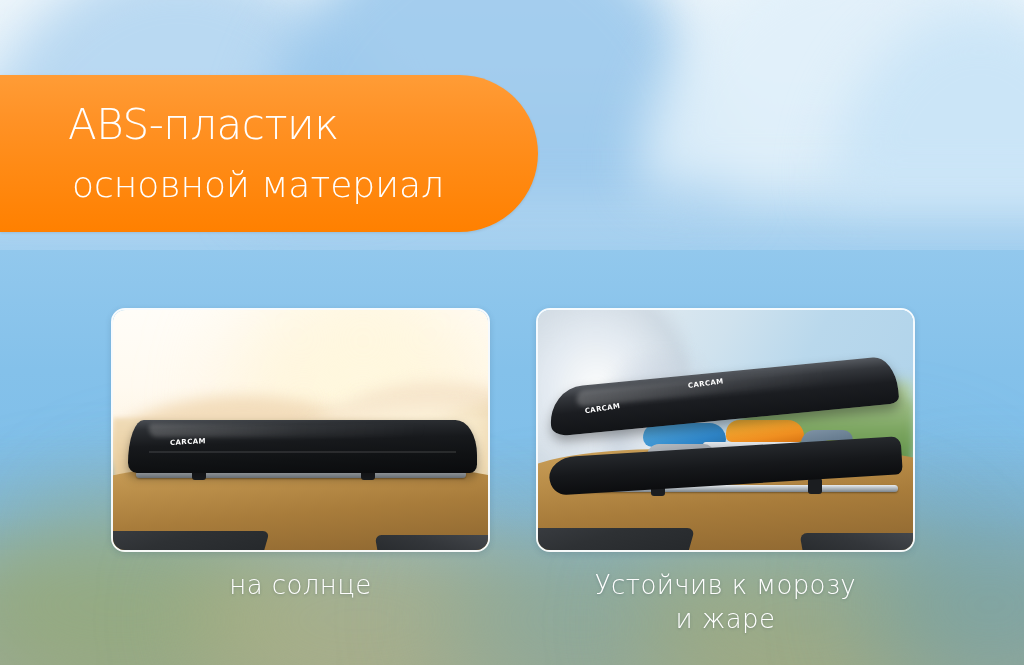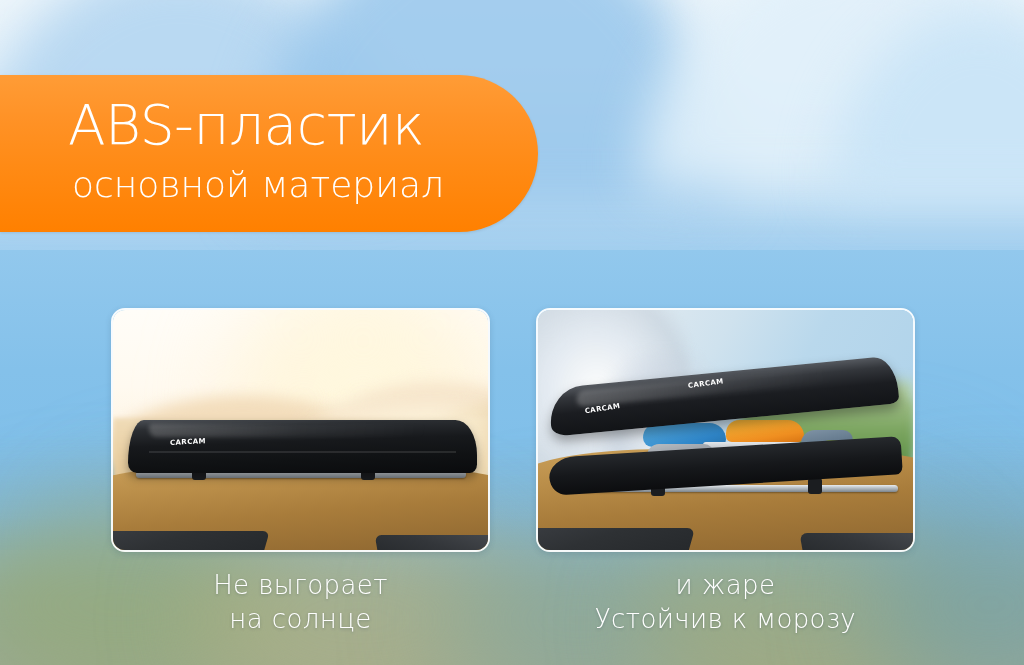--- a/index.html
+++ b/index.html
@@ -44,21 +44,21 @@
   
   #banner {
     position:absolute; left:0; top:75px; width:538px; height:157px;
     background:linear-gradient(180deg,#ff9c36 0%,#ff9226 28%,#ff8a14 60%,#ff8000 100%);
     border-radius:0 80px 80px 0;
     box-shadow:0 1px 3px rgba(0,0,0,0.10);
     z-index:5;
   }
   #banner .title {
     position:absolute; left:68px; top:15px;
-    font-size:55px; line-height:70px; font-weight:300;
+    font-size:42px; line-height:70px; font-weight:300;
     color:#ffffff; letter-spacing:-0.5px; white-space:nowrap;
   }
   #banner .subtitle {
     position:absolute; left:72px; top:88px;
     font-size:36px; line-height:44px; font-weight:300;
     color:#ffffff; letter-spacing:0px; white-space:nowrap;
   }
 
   
   .card {
@@ -321,20 +321,19 @@
     <div class="box-r-base"></div>
     <div class="box-r-lid">
       <div class="gloss2"></div>
       <div class="brand-r1">CARCAM</div>
       <div class="brand-r2">CARCAM</div>
     </div>
   </div>
 </div>
 
 <div class="caption" id="caption-left">
-  <span>Не выгорает</span>
   <span>на солнце</span>
 </div>
 
 <div class="caption" id="caption-right">
+  <span>Устойчив к морозу</span>
   <span>и жаре</span>
-  <span>Устойчив к морозу</span>
 </div>
 
 </body></html>

